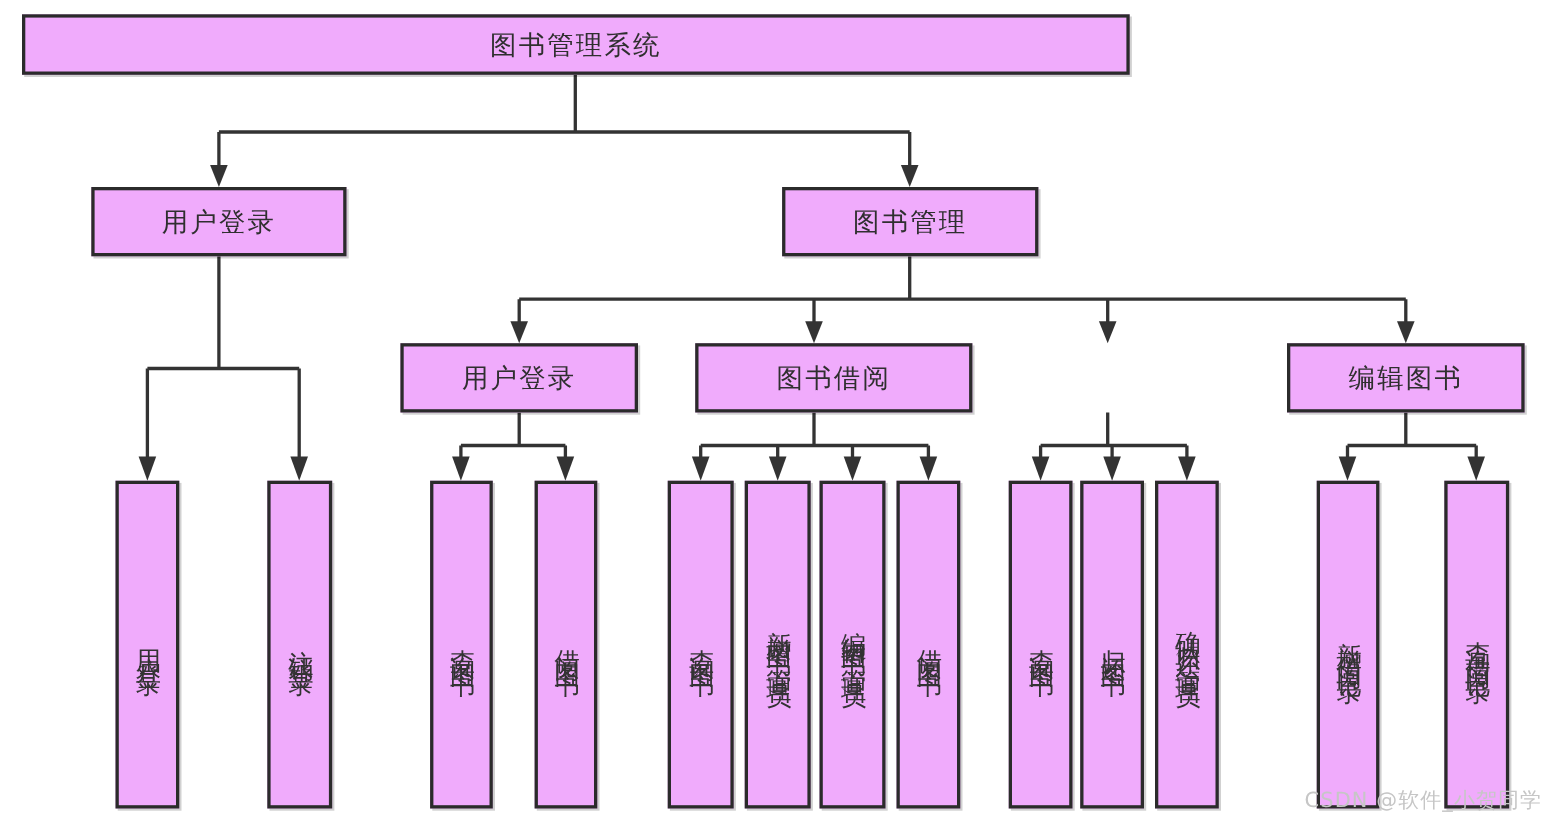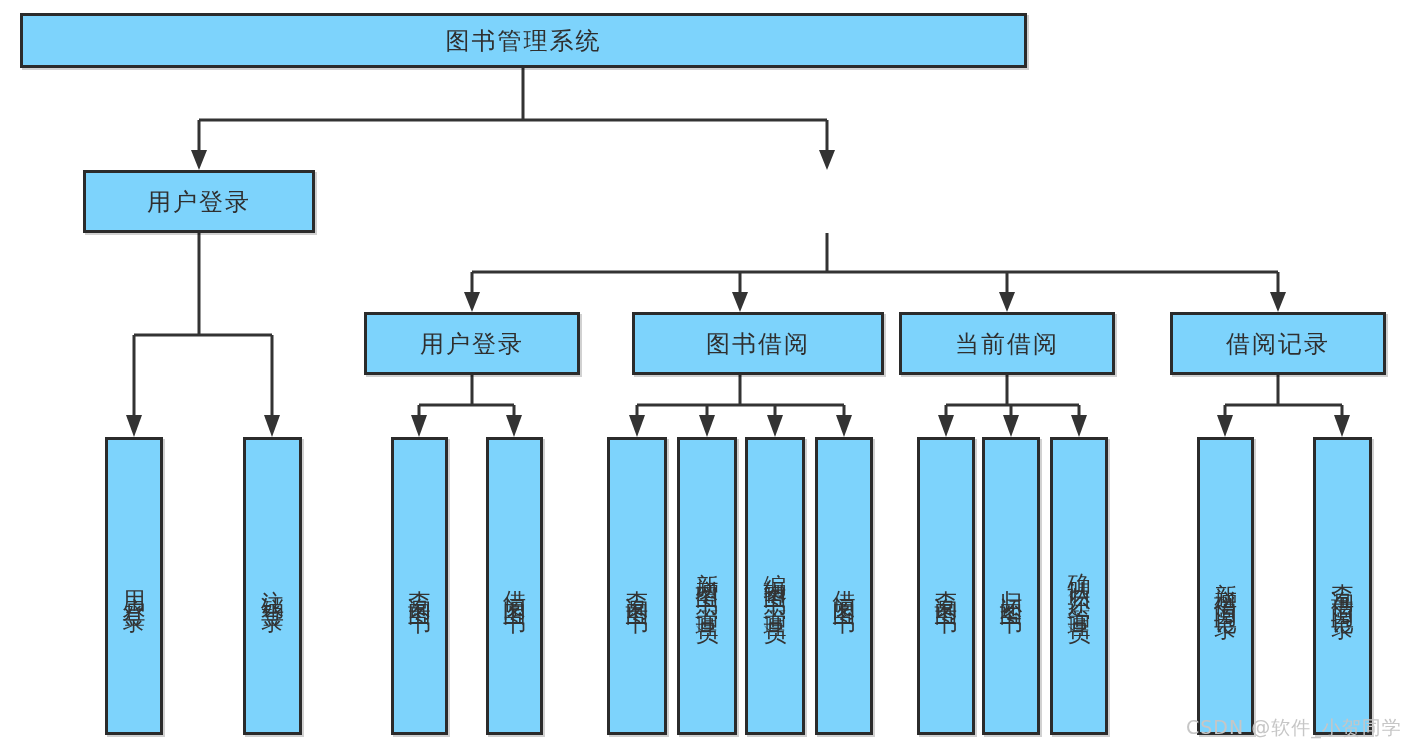--- a/index.html
+++ b/index.html
@@ -27,21 +27,21 @@
     fill: none;
   }
   .connectors polygon {
     fill: #333333;
     stroke: none;
   }
   .node {
     position: absolute;
     box-sizing: border-box;
     border: 3px solid #2b2b2b;
-    background: #7dd3fc;
+    background: #f0abfc;
     box-shadow: 2px 2px 0 rgba(0,0,0,0.18);
     display: flex;
     align-items: center;
     justify-content: center;
     z-index: 2;
     color: #2f2f2f;
   }
   .node-h span {
     font-size: 24px;
     letter-spacing: 2px;
@@ -127,32 +127,32 @@
     </g>
   </svg>
 
   <div class="node node-h" style="left:20px; top:13px; width:1007px; height:55px">
     <span>图书管理系统</span>
   </div>
 
   <div class="node node-h" style="left:83px; top:170px; width:232px; height:63px">
     <span>用户登录</span>
   </div>
+  <div class="node node-h" style="left:711px; top:170px; width:233px; height:63px">
+    <span>图书管理</span>
+  </div>
 
   <div class="node node-h" style="left:364px; top:312px; width:216px; height:63px">
     <span>用户登录</span>
   </div>
   <div class="node node-h" style="left:632px; top:312px; width:252px; height:63px">
     <span>图书借阅</span>
   </div>
-  <div class="node node-h" style="left:899px; top:312px; width:216px; height:63px">
-    <span>当前借阅</span>
-  </div>
   <div class="node node-h" style="left:1170px; top:312px; width:216px; height:63px">
-    <span>借阅记录</span>
+    <span>编辑图书</span>
   </div>
 
   <div class="node leaf" style="left:105px; width:58px">
     <span>用户登录</span>
   </div>
   <div class="node leaf" style="left:243px; width:59px">
     <span>注销登录</span>
   </div>
 
   <div class="node leaf" style="left:391px; width:57px">

